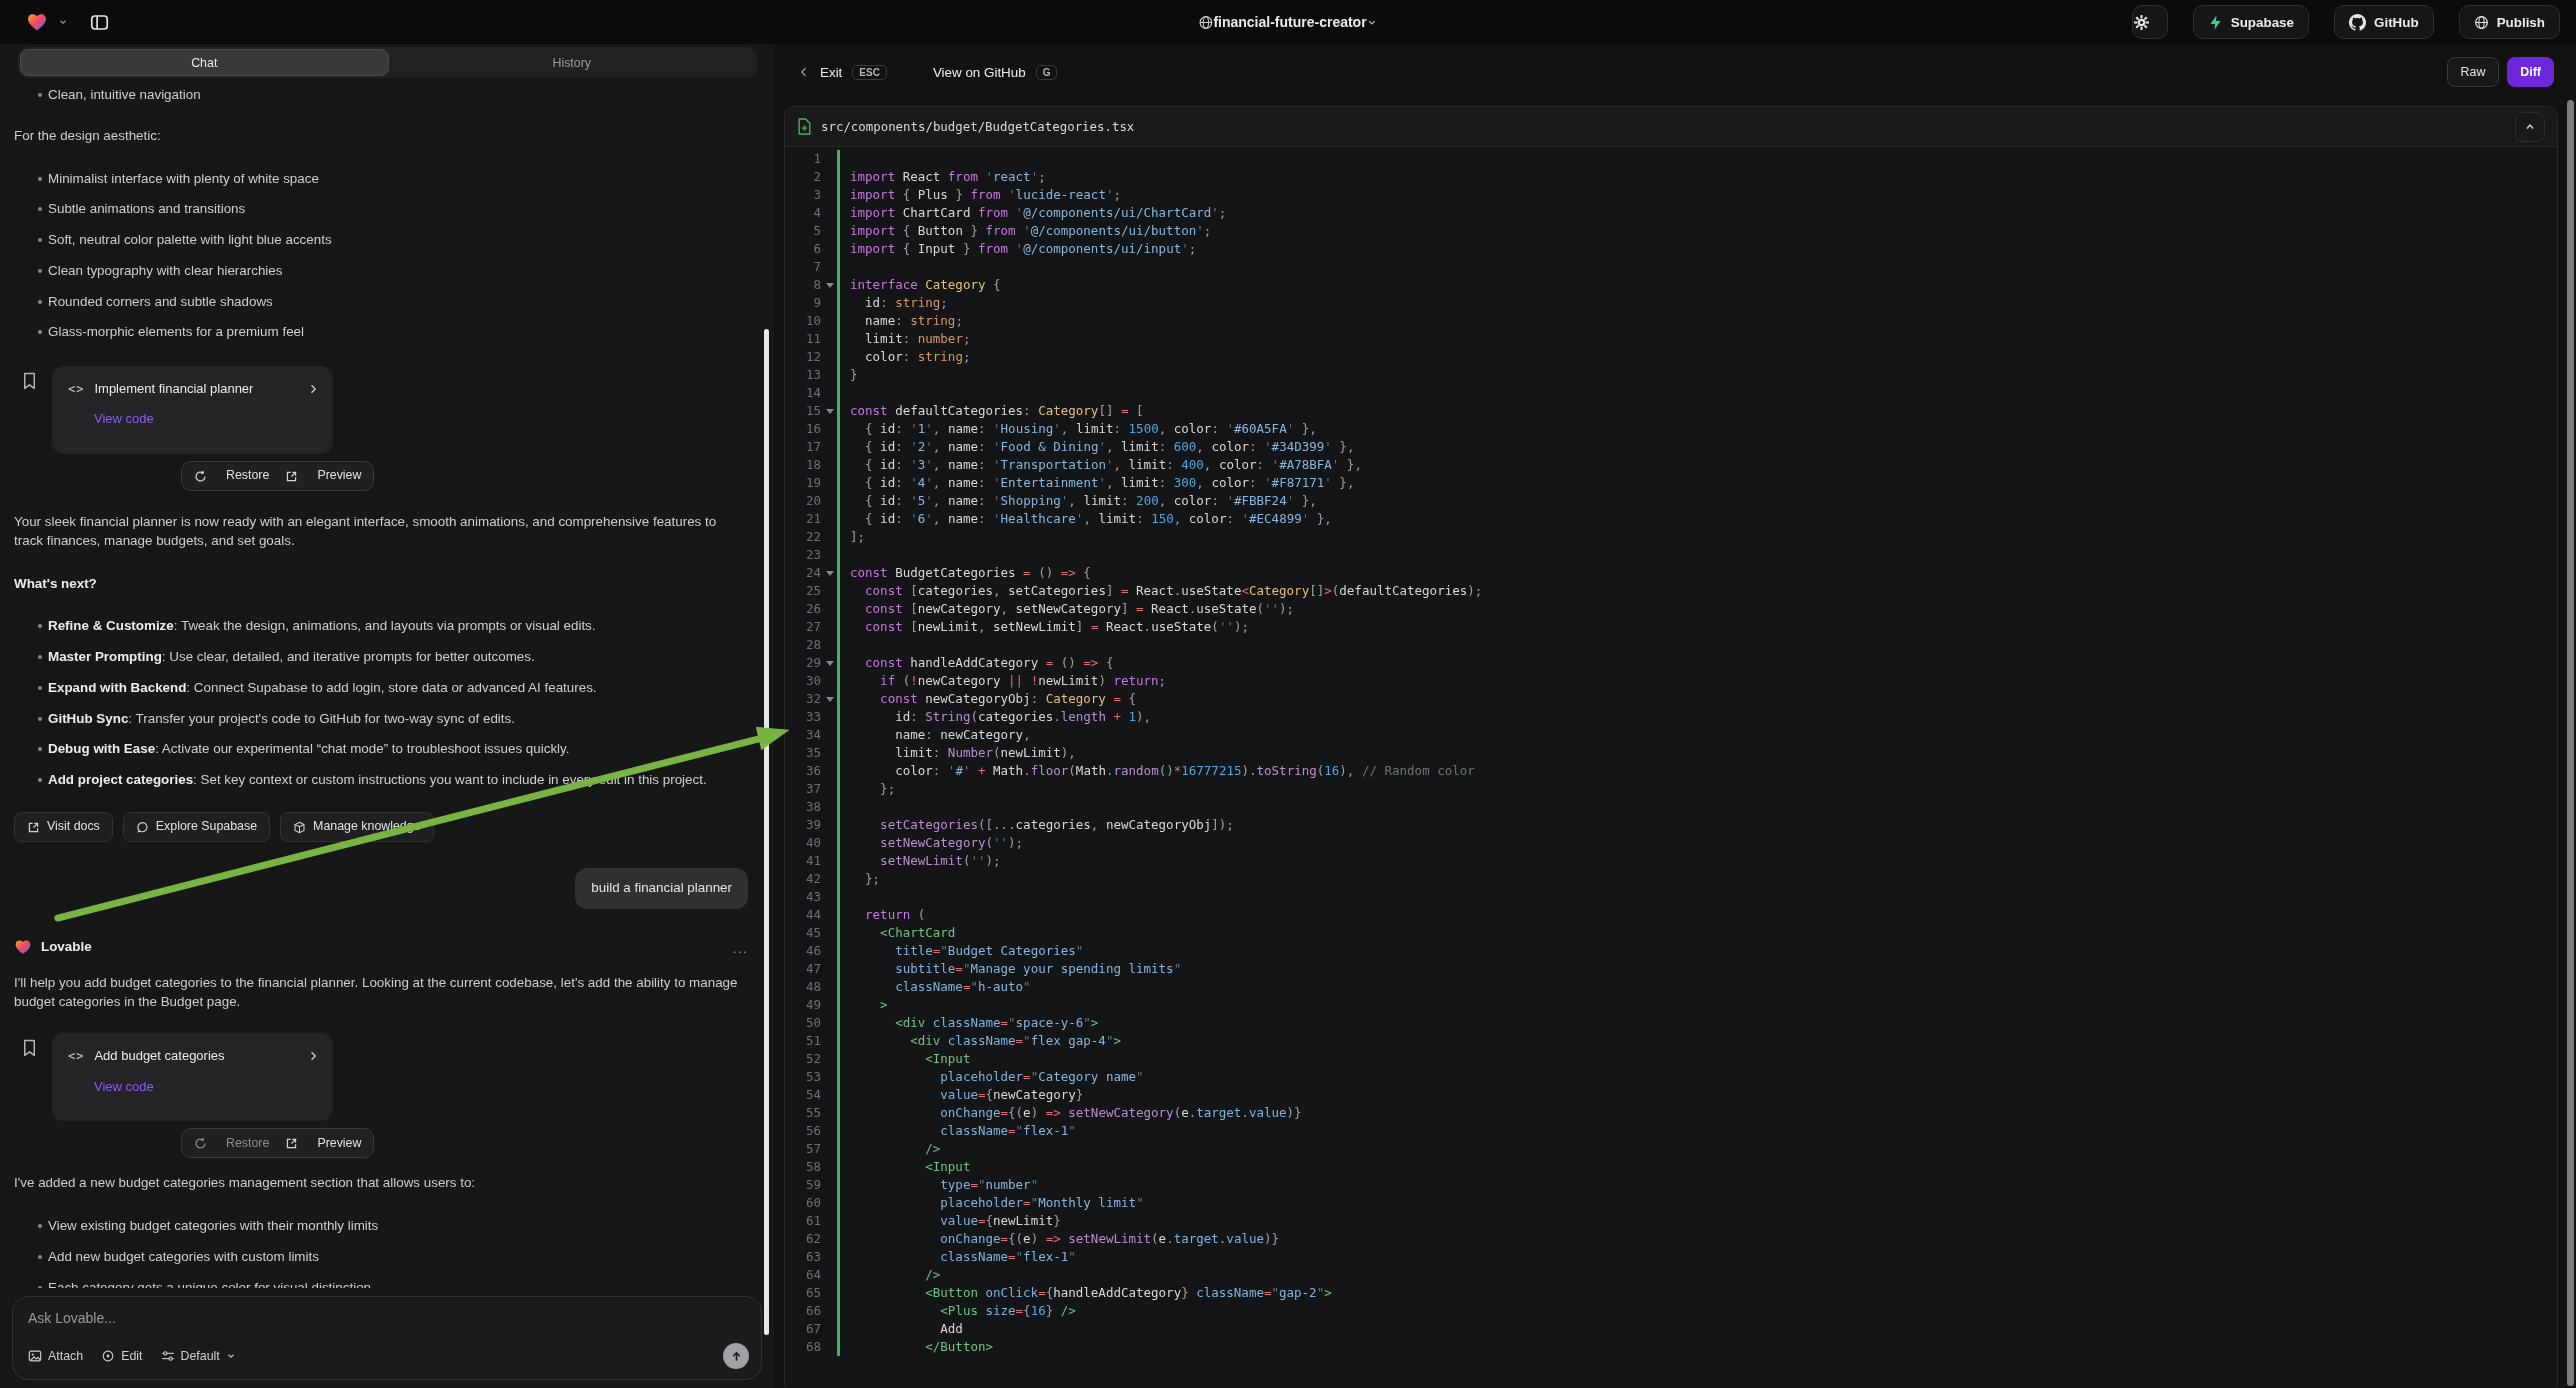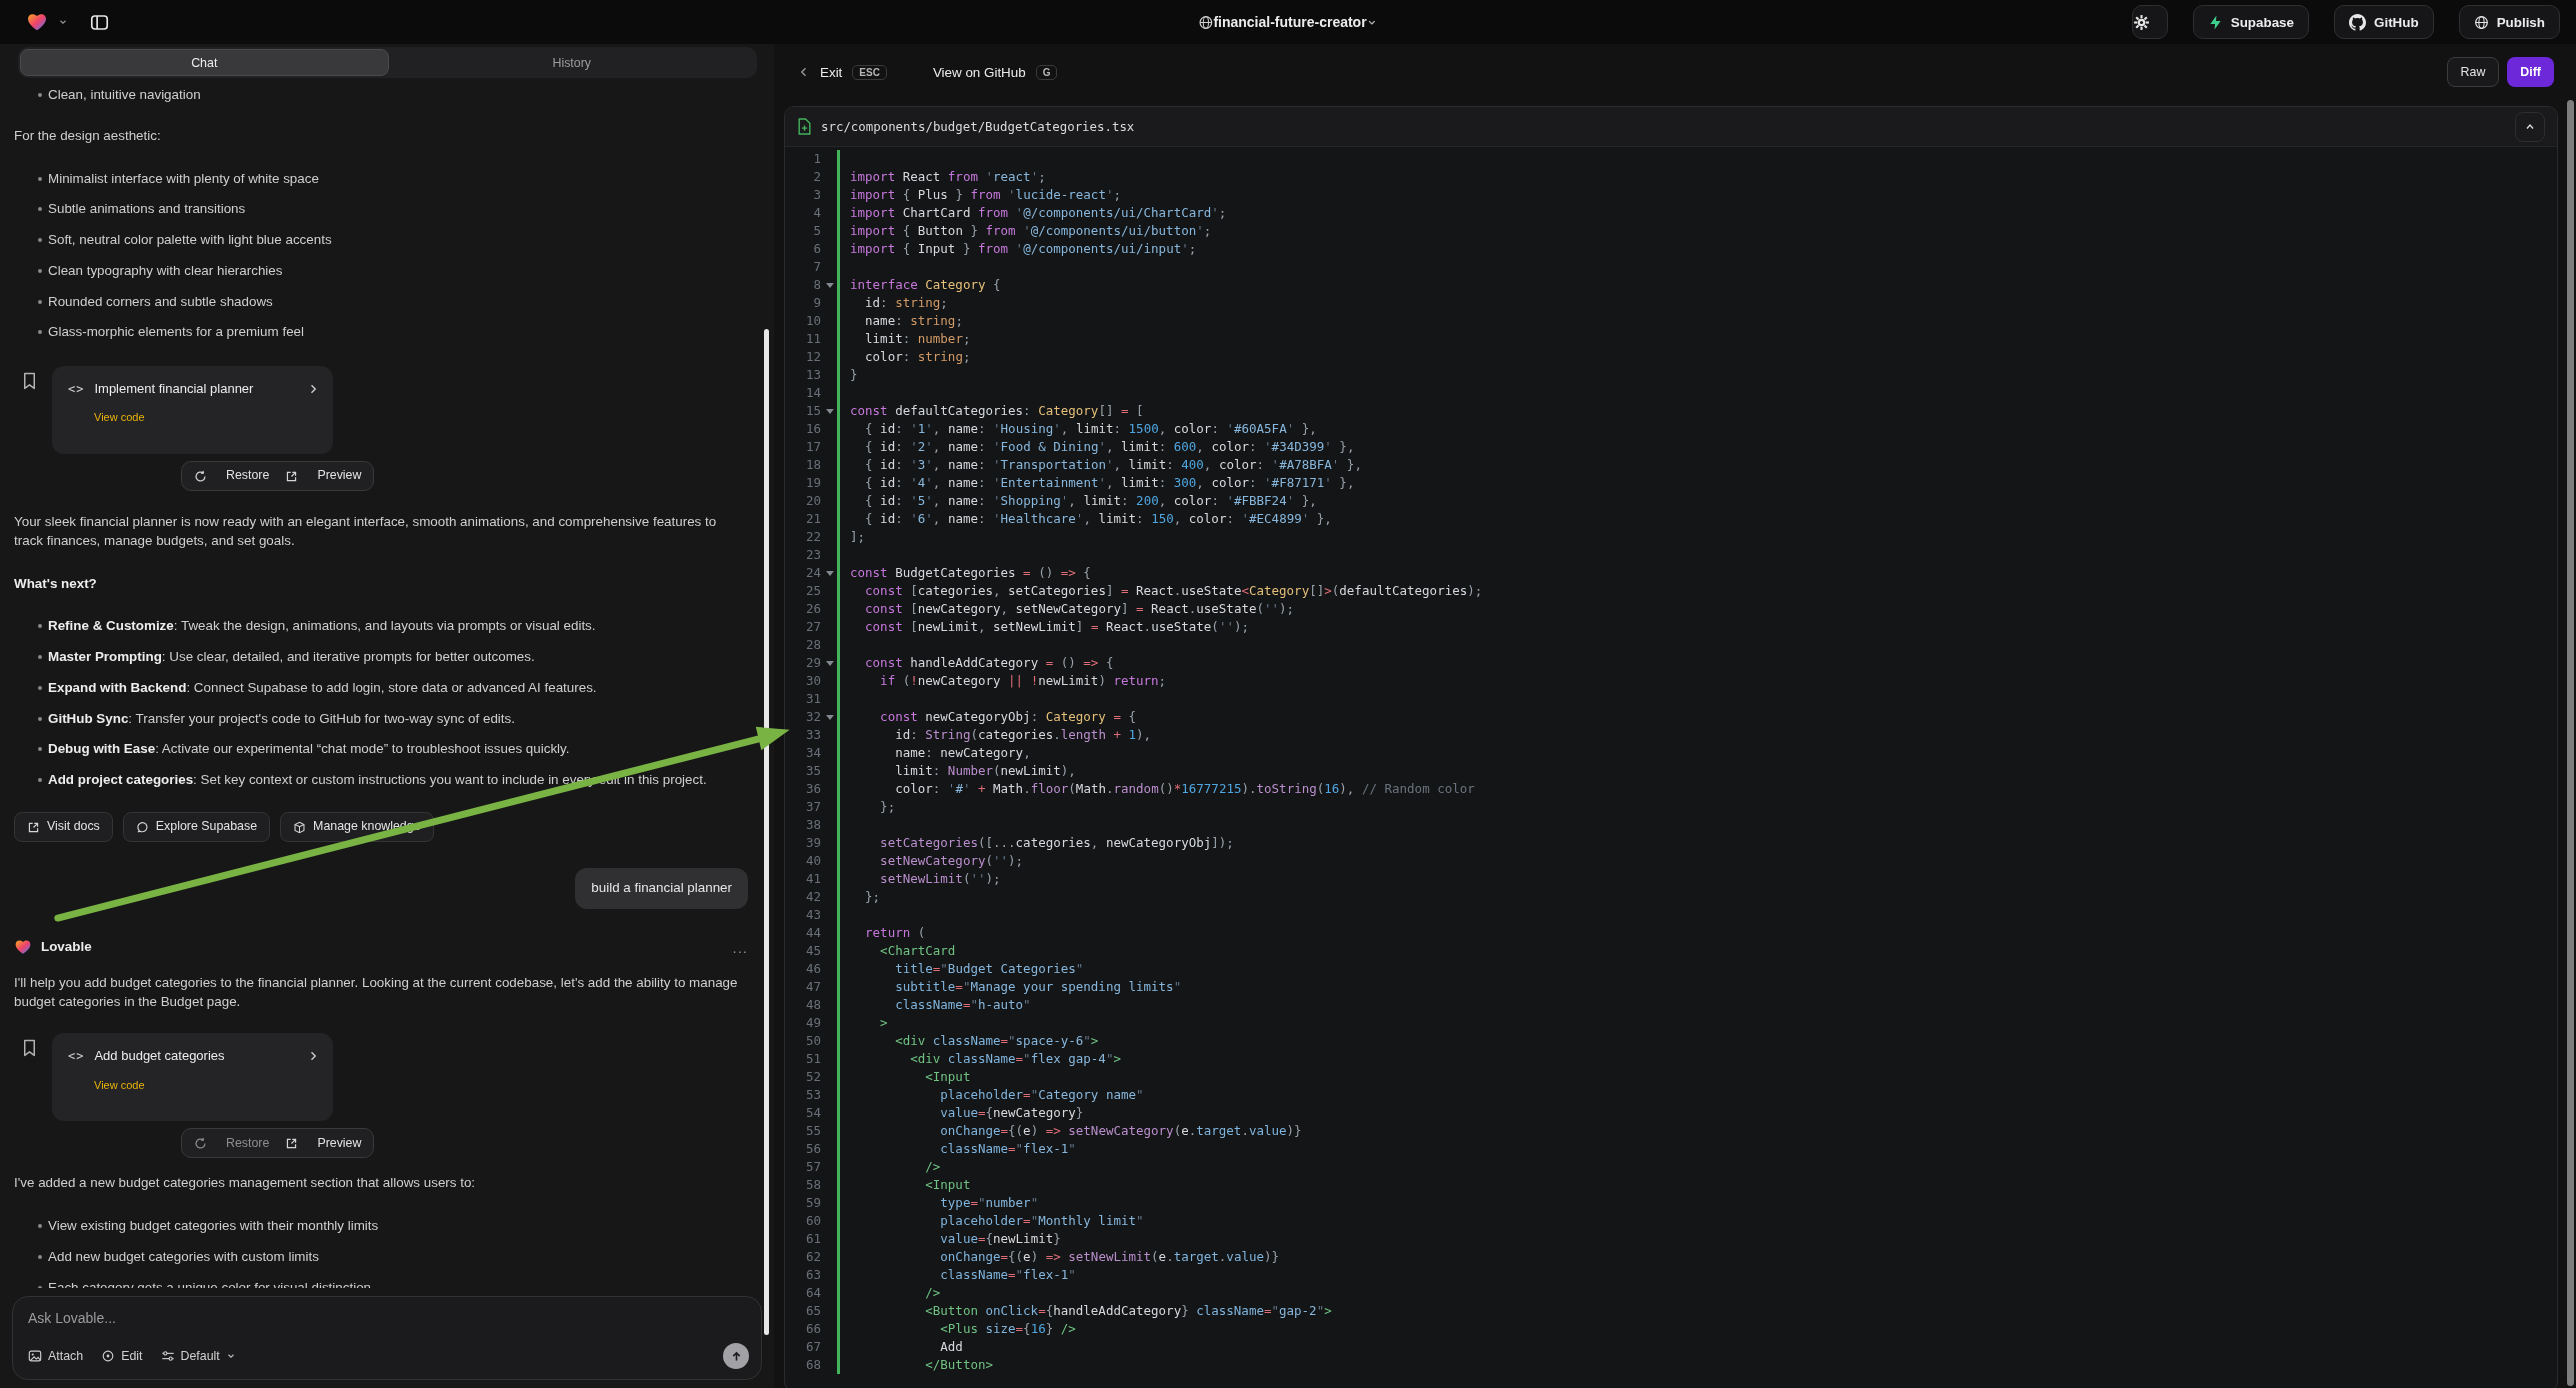--- a/index.html
+++ b/index.html
@@ -41,21 +41,21 @@
   ul.bullets li b { color:#ededed; font-weight:700; }
   .para { margin-top:22px; max-width:732px; }
   .heading { margin-top:24px; font-weight:700; color:#ededed; }
 
   .work-card-wrap { position:relative; margin:24px 0 0 38px; height:127px; }
   .work-card { position:absolute; left:0; top:0; width:281px; height:88px; background:#242427;
                border-radius:12px; padding:14px 14px 0 16px; cursor:pointer; }
   .wc-row1 { display:flex; align-items:center; gap:10px; color:#ececec; font-size:13px; }
   .wc-title { flex:1; }
   .wc-code-glyph { font-family:"DejaVu Sans Mono", monospace; font-size:12px; color:#d0d0d0; letter-spacing:1px; }
-  .wc-view { margin:12px 0 0 26px; font-size:11px; color:#eab308; cursor:pointer; }
+  .wc-view { margin:12px 0 0 26px; font-size:13px; color:#8b5cf6; cursor:pointer; }
   .bookmark { position:absolute; left:-30px; top:6px; }
   .rp-pill { position:absolute; left:129px; top:95px; height:30px; display:flex; align-items:center; gap:16px;
              background:#202022; border:1px solid #3a3a3c; border-radius:10px; padding:0 12px; font-size:12.4px; color:#e2e2e2; }
   .rp-item { display:flex; align-items:center; gap:19px; cursor:pointer; }
   .rp-item.dim { color:#8d8d8f; }
 
   .chip-row { display:flex; gap:10px; margin-top:22px; }
   .chip { height:30px; display:flex; align-items:center; gap:7px; padding:0 12px; background:#1f1f21;
           border:1px solid #343436; border-radius:8px; font-size:12.4px; color:#e4e4e4; cursor:pointer; }
 
@@ -574,25 +574,20 @@
             <span class="ln">29</span>
             <span class="fold on"></span>
             <span class="ct"><span class="tk-k">  const </span><span class="tk-w">handleAddCategory </span><span class="tk-o">= </span><span class="tk-p">() </span><span class="tk-o">=&gt; </span><span class="tk-p">{</span></span>
           </div>
           <div class="cl">
             <span class="ln">30</span>
             <span class="fold"></span>
             <span class="ct"><span class="tk-k">    if </span><span class="tk-p">(</span><span class="tk-o">!</span><span class="tk-w">newCategory </span><span class="tk-o">|| </span><span class="tk-o">!</span><span class="tk-w">newLimit</span><span class="tk-p">) </span><span class="tk-k">return</span><span class="tk-p">;</span></span>
           </div>
           <div class="cl">
-            <span class="ln">31</span>
-            <span class="fold"></span>
-            <span class="ct">&nbsp;</span>
-          </div>
-          <div class="cl">
             <span class="ln">32</span>
             <span class="fold on"></span>
             <span class="ct"><span class="tk-k">    const </span><span class="tk-w">newCategoryObj</span><span class="tk-p">: </span><span class="tk-t">Category </span><span class="tk-o">= </span><span class="tk-p">{</span></span>
           </div>
           <div class="cl">
             <span class="ln">33</span>
             <span class="fold"></span>
             <span class="ct"><span class="tk-w">      id</span><span class="tk-p">: </span><span class="tk-f">String</span><span class="tk-p">(</span><span class="tk-w">categories</span><span class="tk-p">.</span><span class="tk-f">length </span><span class="tk-o">+ </span><span class="tk-n">1</span><span class="tk-p">),</span></span>
           </div>
           <div class="cl">

